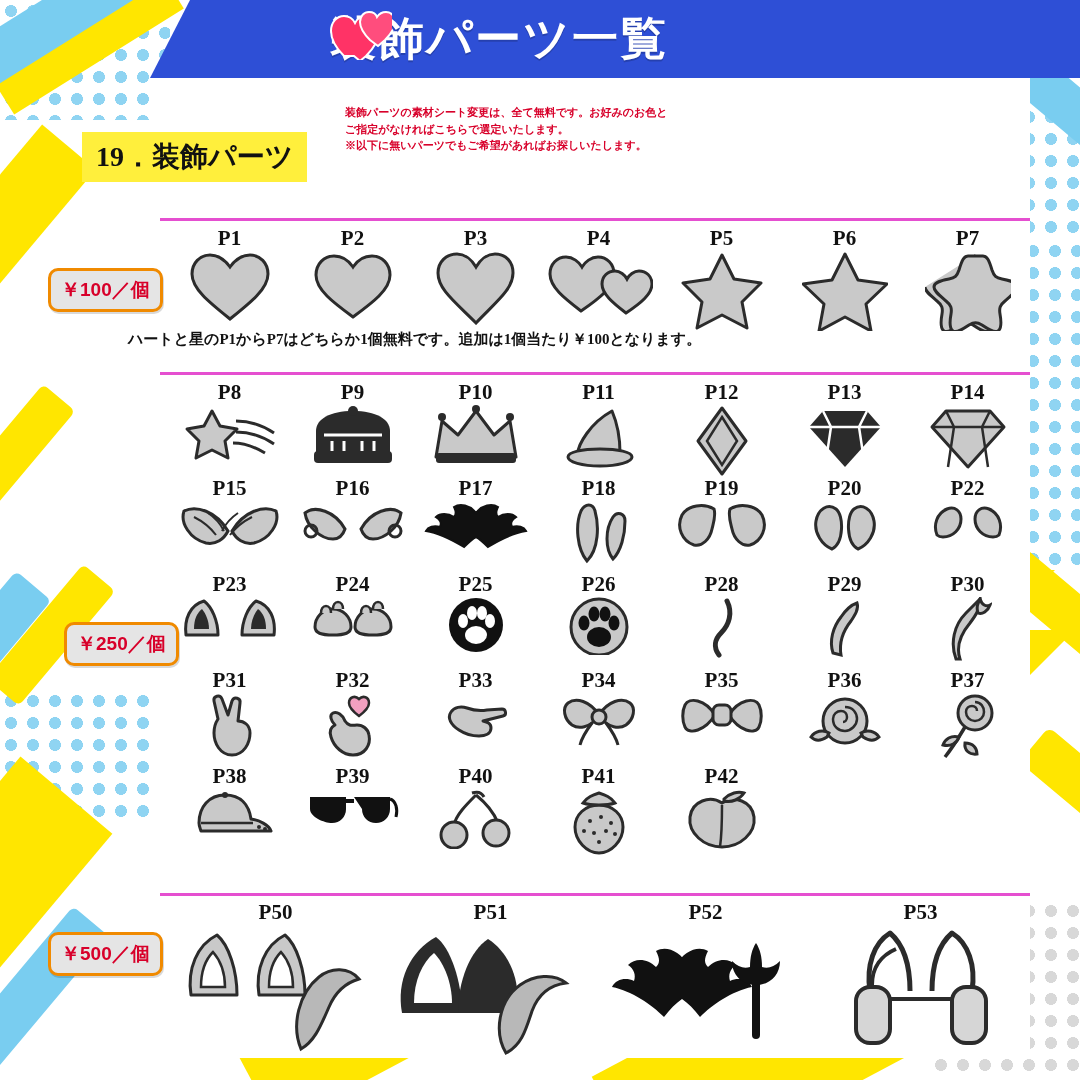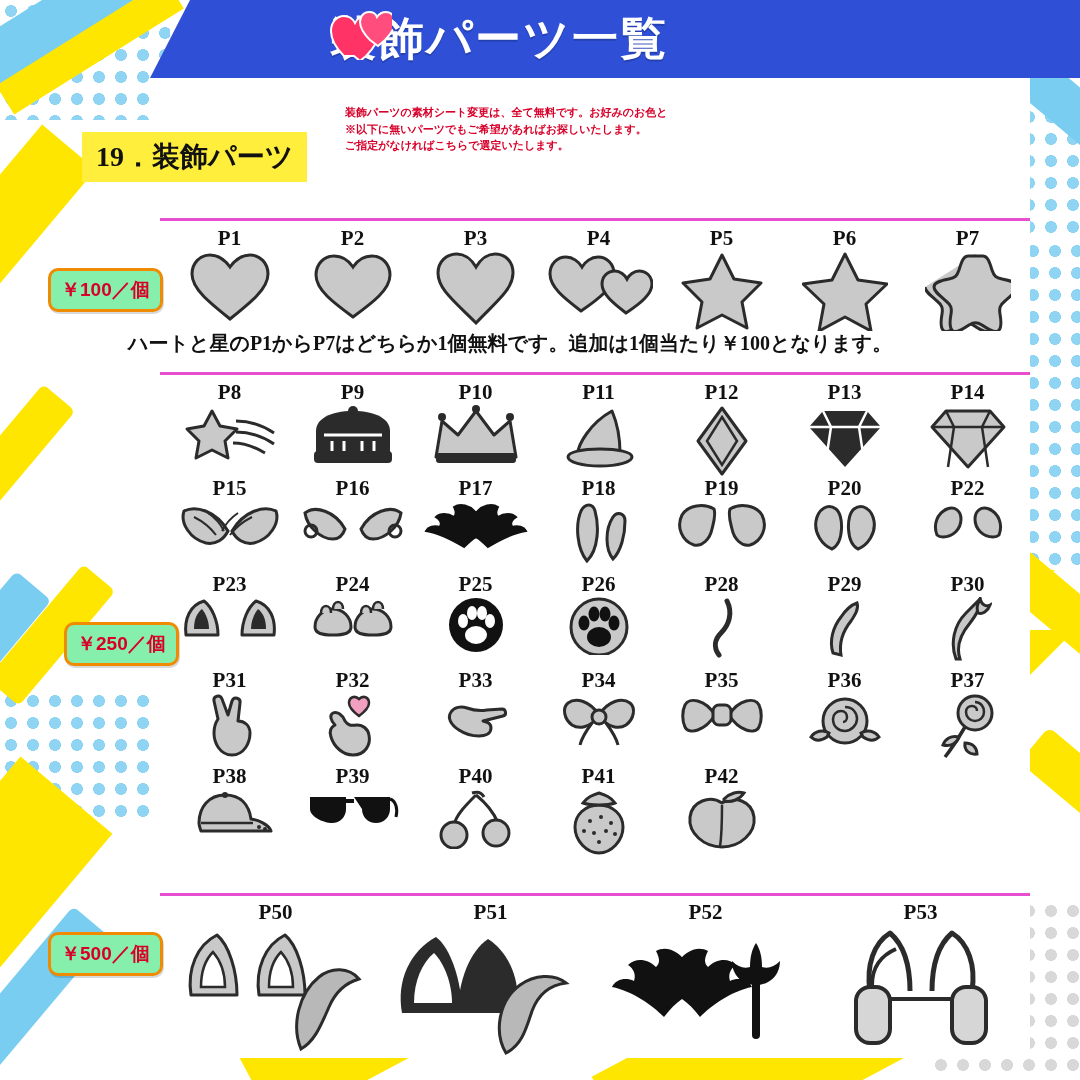--- a/index.html
+++ b/index.html
@@ -50,36 +50,36 @@
   
   .intro{
     position:absolute;left:345px;top:104px;width:610px;z-index:6;
     color:#d8002a;font-size:11px;font-weight:bold;line-height:1.5;
   }
   .intro div{white-space:nowrap;}
 
   
   .price{
     position:absolute;z-index:6;
-    background:#86efac;border:3px solid #f08a00;border-radius:10px;
+    background:#e5e5e5;border:3px solid #f08a00;border-radius:10px;
     color:#d8002a;font-weight:bold;text-align:center;
     padding:6px 10px;font-size:19px;white-space:nowrap;
     box-shadow:1px 2px 0 rgba(0,0,0,.15);
   }
   #price-100{left:48px;top:268px;}
   #price-250{left:64px;top:622px;}
   #price-500{left:48px;top:932px;}
 
   
   .divider{position:absolute;height:3px;background:#e54fd0;z-index:6;}
 
   
   .note{
     position:absolute;left:128px;top:330px;z-index:6;
-    font-size:20px;font-weight:bold;color:#111;white-space:nowrap;
+    font-size:15px;font-weight:bold;color:#111;white-space:nowrap;
     font-family:"Liberation Serif", serif;
   }
 
   
   .grid{position:absolute;z-index:6;display:grid;}
   .cell{display:flex;flex-direction:column;align-items:center;justify-content:flex-start;}
   .cell .lbl{
     font-size:21px;font-weight:bold;color:#111;
     font-family:"Liberation Serif", serif;line-height:1;
     margin-bottom:2px;
@@ -134,22 +134,22 @@
       <path d="M14 46C6 38 1 30 1 21 1 12 7 6 14 6c5 0 9 3 11 7 2-4 6-7 11-7 7 0 13 6 13 15 0 9-5 17-13 25l-6 5-6-5z" fill="#ff3366" stroke="#ffffff" stroke-width="2"></path>
       <path d="M40 30c-6-6-10-12-10-18 0-6 4-10 9-10 4 0 7 2 8 5 2-3 5-5 9-5 5 0 9 4 9 10 0 6-4 12-10 18l-7 6-8-6z" fill="#ff4d7d" stroke="#ffffff" stroke-width="2"></path>
     </svg>
   </div>
   <div class="header-title">装飾パーツ一覧</div>
 
   <div class="sec-label">19．装飾パーツ</div>
 
   <div class="intro">
     <div>装飾パーツの素材シート変更は、全て無料です。お好みのお色と</div>
+    <div>ご指定がなければこちらで選定いたします。</div>
     <div>※以下に無いパーツでもご希望があればお探しいたします。</div>
-    <div>ご指定がなければこちらで選定いたします。</div>
   </div>
 
   <div class="divider" style="left:160px;top:218px;width:870px;"></div>
   <div class="divider" style="left:160px;top:372px;width:870px;"></div>
   <div class="divider" style="left:160px;top:893px;width:870px;"></div>
 
   <div class="price" id="price-100">￥100／個</div>
   <div class="price" id="price-250">￥250／個</div>
   <div class="price" id="price-500">￥500／個</div>
 

